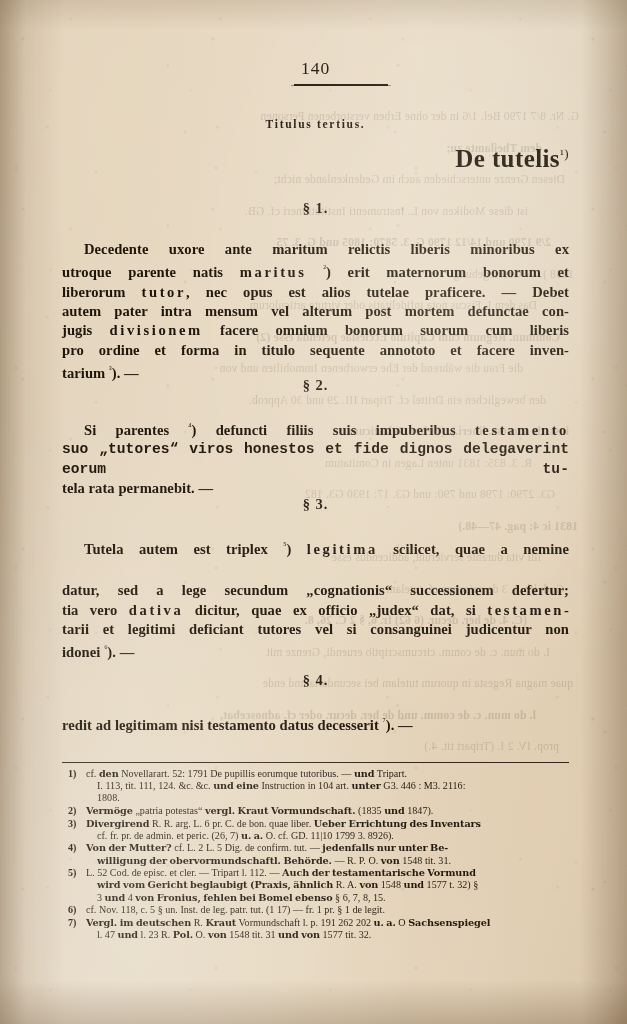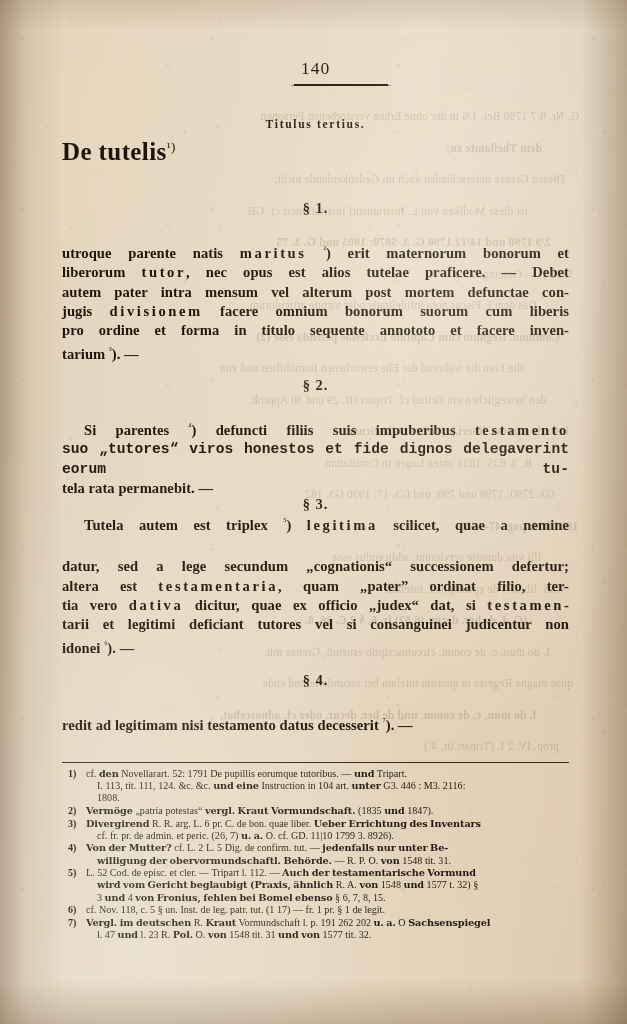--- a/index.html
+++ b/index.html
@@ -64,21 +64,21 @@
   .folio-rule:after{
     content:"";position:absolute;left:-3px;top:-1px;width:100px;height:1px;
     background:rgba(36,26,15,.45);
   }
 
   .titulus{
     position:absolute;left:0;top:118px;width:507px;text-align:center;
     font-weight:bold;font-size:11.5px;letter-spacing:1.7px;color:#231a0f;
   }
   .maintitle{
-    position:absolute;left:0;top:138px;width:507px;text-align:left;
+    position:absolute;left:0;top:145px;width:507px;text-align:right;
     font-weight:bold;font-size:25px;letter-spacing:.4px;color:#1d1409;
   }
   .maintitle .fn{font-size:13px;vertical-align:super;font-weight:normal;}
 
   .para-mark{
     position:absolute;width:507px;text-align:center;
     font-weight:bold;font-size:14.5px;color:#241a0f;letter-spacing:1px;
   }
   .para{
     position:absolute;left:0;width:507px;
@@ -159,38 +159,38 @@
 
     <div class="titulus">Titulus tertius.</div>
 
     <div class="maintitle">
       <span>De tutelis</span><span class="fn">¹)</span>
     </div>
 
     <div id="sections">
         <div class="para-mark" style="top: 200px;">§ 1.</div>
         <div class="para" style="top: 240px;">
+          <div style="text-align:justify;text-align-last:justify;"><span class="ind"></span>Decedente uxore ante maritum relictis liberis minoribus ex</div>
           <div style="text-align:justify;text-align-last:justify;">utroque parente natis <span class="sp">maritus</span> <sup>²</sup>) erit maternorum bonorum et</div>
           <div style="text-align:justify;text-align-last:justify;">liberorum <span class="sp">tutor</span>, nec opus est alios tutelae praficere. — Debet</div>
           <div style="text-align:justify;text-align-last:justify;">autem pater intra mensum vel alterum post mortem defunctae con-</div>
           <div style="text-align:justify;text-align-last:justify;">jugis <span class="sp">divisionem</span> facere omnium bonorum suorum cum liberis</div>
           <div style="text-align:justify;text-align-last:justify;">pro ordine et forma in titulo sequente annototo et facere inven-</div>
           <div style="text-align:left;">tarium <sup>³</sup>). —</div>
         </div>
         <div class="para-mark" style="top: 377px;">§ 2.</div>
         <div class="para" style="top: 417px;">
           <div style="text-align:justify;text-align-last:justify;"><span class="ind"></span>Si parentes <sup>⁴</sup>) defuncti filiis suis impuberibus <span class="sp">testamento</span></div>
           <div style="text-align:justify;text-align-last:justify;font-family:Liberation Mono, monospace;">suo „tutores“ viros honestos et fide dignos delegaverint eorum tu-</div>
           <div style="text-align:left;">tela rata permanebit. —</div>
         </div>
         <div class="para-mark" style="top: 496px;">§ 3.</div>
-        <div class="para" style="top: 512px;">
+        <div class="para" style="top: 536px;">
           <div style="text-align:justify;text-align-last:justify;"><span class="ind"></span>Tutela autem est triplex <sup>⁵</sup>) <span class="sp">legitima</span> scilicet, quae a nemine</div>
           <div style="text-align:justify;text-align-last:justify;margin-top:22px;">datur, sed a lege secundum „cognationis“ successionem defertur;</div>
-          <div style="text-align:justify;text-align-last:justify;">altera est <span class="sp">testamentaria</span>, quam „pater” ordinat filio, ter-</div>
           <div style="text-align:justify;text-align-last:justify;">tia vero <span class="sp">dativa</span> dicitur, quae ex officio „judex“ dat, si <span class="sp">testamen</span>-</div>
           <div style="text-align:justify;text-align-last:justify;">tarii et legitimi deficiant tutores vel si consanguinei judicentur non</div>
           <div style="text-align:left;">idonei <sup>⁶</sup>). —</div>
         </div>
         <div class="para-mark" style="top: 672px;">§ 4.</div>
         <div class="para" style="top: 712px;">
           <div style="text-align:left;">redit ad legitimam nisi testamento datus decesserit <sup>⁷</sup>). —</div>
         </div>
       </div>
 

